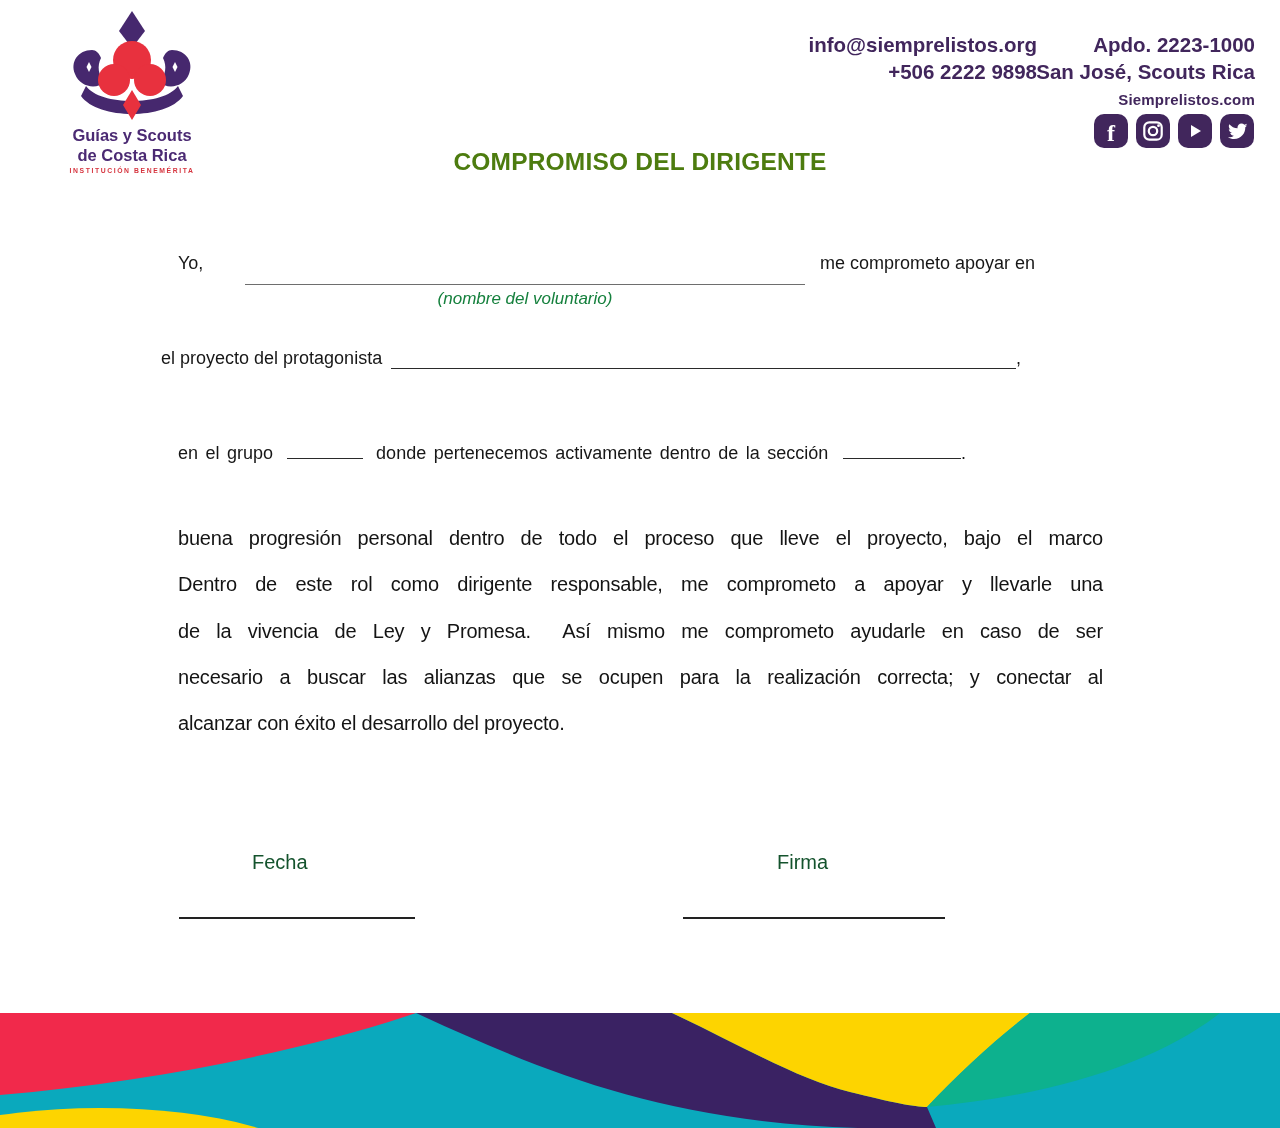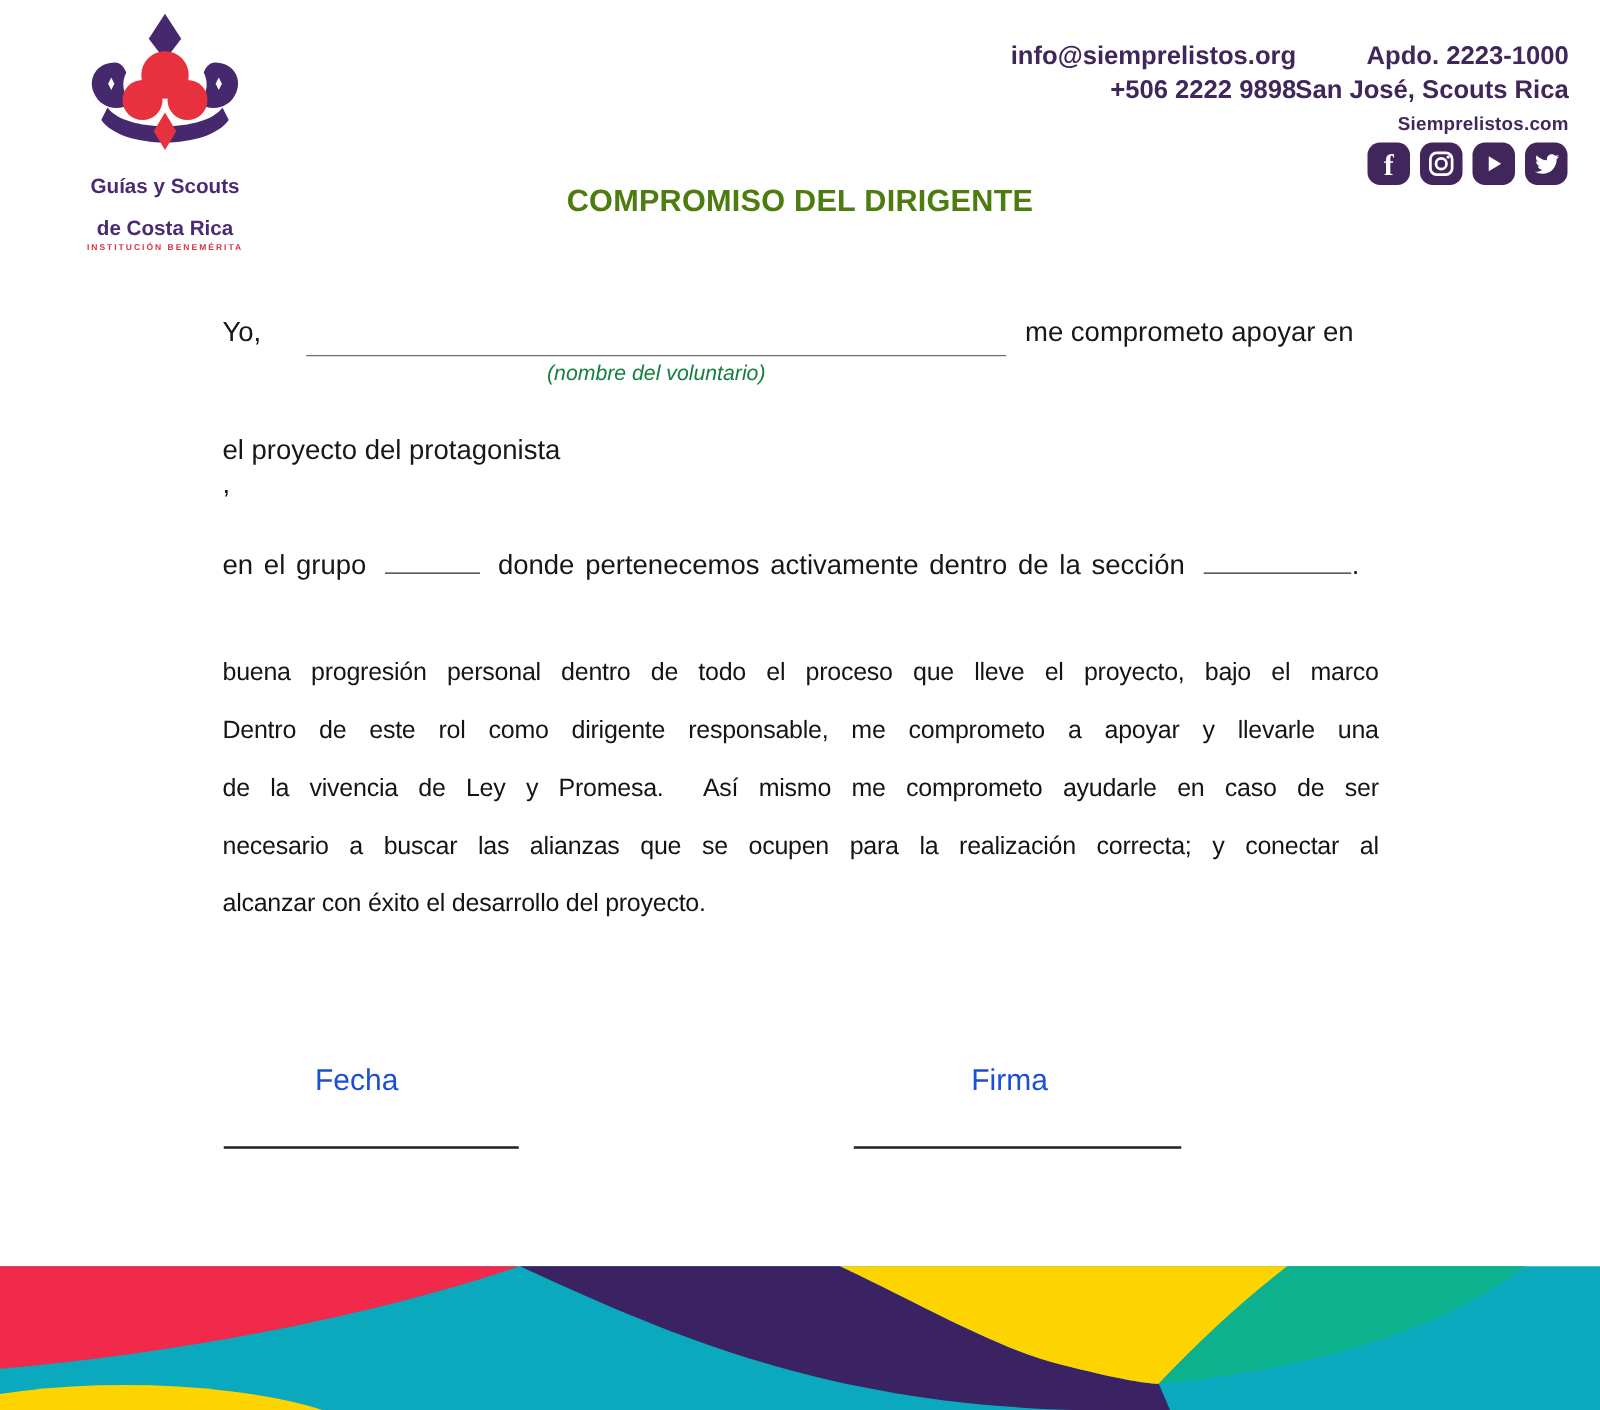--- a/index.html
+++ b/index.html
@@ -5,49 +5,49 @@
   * { margin:0; padding:0; box-sizing:border-box; }
   html,body { background:#fff; }
   .page {
     position:relative; width:1280px; height:1128px; background:#ffffff;
     font-family:"Liberation Sans", sans-serif; color:#1b1b1b; overflow:hidden;
   }
 
   
   .logo-block { position:absolute; left:47px; top:10px; width:170px; }
   .logo-emblem { display:block; margin:0 auto; }
-  .logo-org { text-align:center; font-weight:bold; color:#4b2a73; font-size:16.5px; line-height:18px; margin-top:16px; }
+  .logo-org { text-align:center; font-weight:bold; color:#4b2a73; font-size:16.5px; line-height:18px; margin-top:2px; }
   .logo-tagline { text-align:center; color:#d6353f; font-size:6.8px; font-weight:bold; letter-spacing:1.6px; margin-top:3px; }
 
   
   .contact-col { position:absolute; top:32px; text-align:right; color:#41265c; font-weight:bold; font-size:20.5px; line-height:26.5px; }
   .contact-col.col1 { right:243px; }
   .contact-col.col2 { right:25px; }
   .website { font-size:15px; margin-top:2px; letter-spacing:0.2px; }
   .social-row { position:absolute; right:26px; top:114px; display:flex; gap:8px; }
   .social-btn { width:34px; height:34px; background:#41265c; border-radius:10px; display:flex; align-items:center; justify-content:center; color:#fff; }
   .social-btn svg { display:block; }
   .fb-f { font-family:"Liberation Serif", serif; font-weight:bold; font-size:24px; color:#fff; margin-top:5px; }
 
   
   .doc-title { position:absolute; left:0; top:148px; width:100%; text-align:center; font-size:24.5px; font-weight:bold; color:#4d7c0f; letter-spacing:0.2px; }
 
   
-  .t21 { font-size:22px; color:#171717; }
+  .t21 { font-size:18px; color:#171717; }
   .abs { position:absolute; }
   .fill-line { border-bottom:1px solid #6e6e6e; }
   .caption { font-style:italic; font-size:17px; color:#15803d; text-align:center; }
   .blank { display:inline-block; border-bottom:1.7px solid #2a2a2a; height:22px; vertical-align:baseline; }
 
   .paragraph-line { position:relative; width:925px; font-size:20px; letter-spacing:-0.2px; color:#141414; height:46.3px;
     text-align:justify; text-align-last:justify; white-space:normal; }
   .paragraph-line.last { text-align-last:left; }
   .para-wrap { position:absolute; left:178px; top:527px; }
 
-  .sig-label { position:absolute; font-size:24px; color:#1d4ed8; }
+  .sig-label { position:absolute; font-size:20px; color:#14532d; }
   .sig-line { position:absolute; height:2px; background:#222; }
 
   
   .waves { position:absolute; left:0; bottom:0; width:1280px; height:118px; }
 </style>
 </head>
 <body>
 
 <div class="page">
 
@@ -105,21 +105,21 @@
     </div>
   </div>
 
   <div class="doc-title">COMPROMISO DEL DIRIGENTE</div>
 
   <span class="abs t21" style="left:178px; top:253px;">Yo,</span>
   <div class="abs fill-line" style="left:245px; top:257px; width:560px; height:28px;"></div>
   <div class="abs caption" style="left:245px; top:289px; width:560px;">(nombre del voluntario)</div>
   <span class="abs t21" style="left:820px; top:253px;">me comprometo apoyar en</span>
 
-  <div class="abs t21" style="left:178px; top:347px; width:860px; display:flex; align-items:flex-start;flex-direction:column;">
+  <div class="abs t21" style="left:161px; top:347px; width:860px; display:flex; align-items:center;">
     <span>el proyecto del protagonista</span>
     <span class="blank" style="flex:1; margin-left:9px;"></span>
     <span>,</span>
   </div>
 
   <div class="abs t21" style="left:178px; top:437px; width:929px; word-spacing:2.5px;">
     <span>en el grupo</span>
     <span class="blank" style="width:76px; margin:0 6px;"></span>
     <span>donde pertenecemos activamente dentro de la sección</span>
     <span class="blank" style="width:118px; margin-left:7px;"></span><span>.</span>

